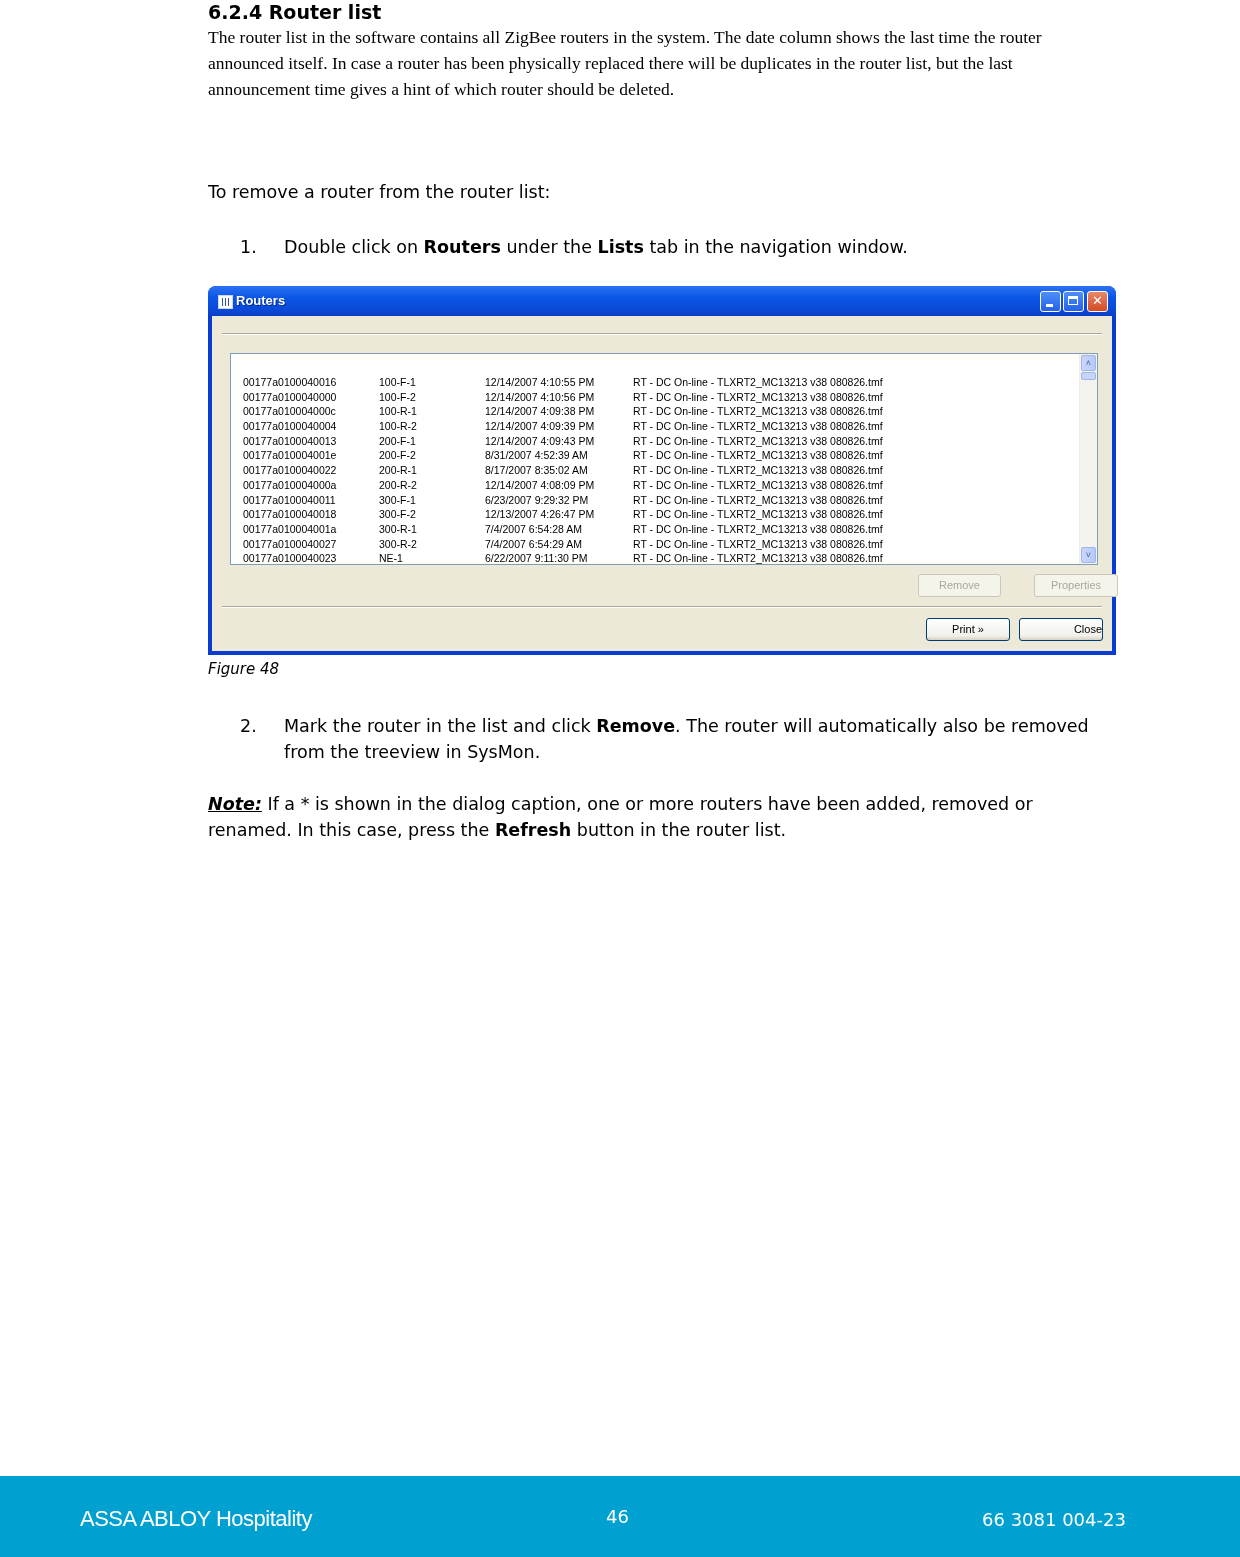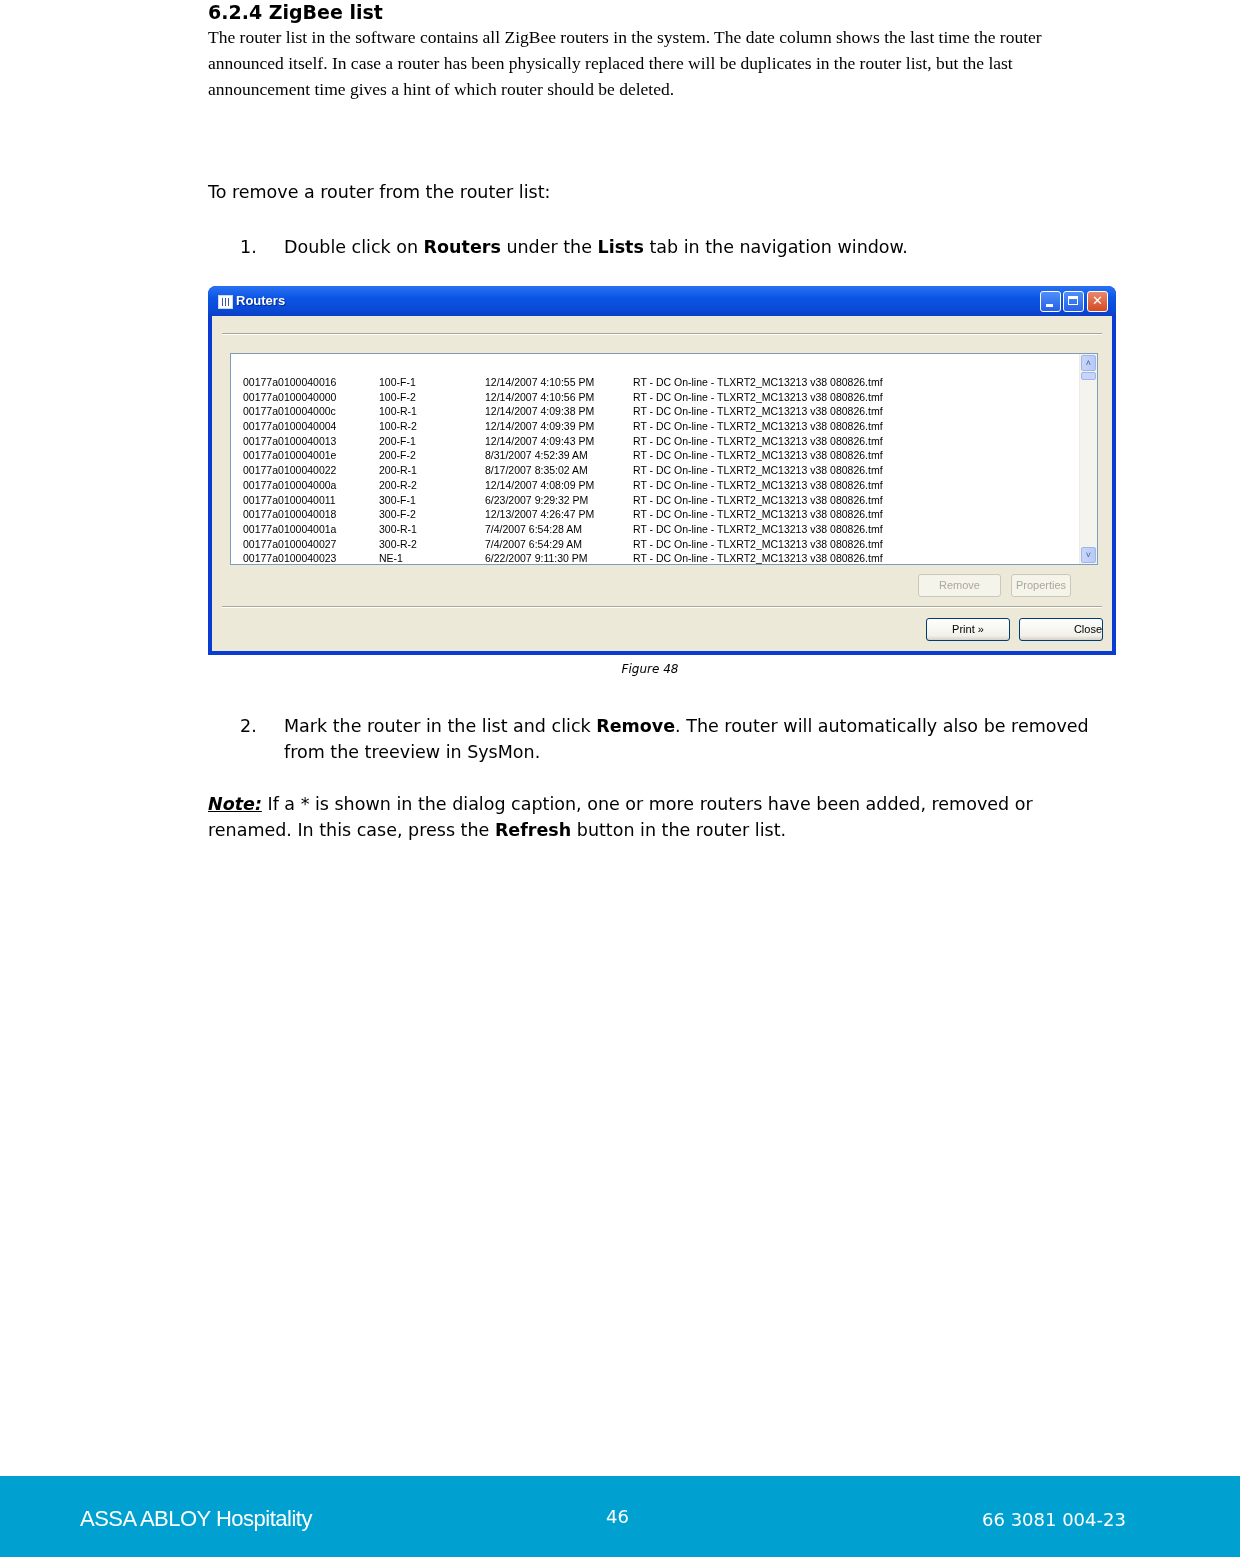--- a/index.html
+++ b/index.html
@@ -13,21 +13,21 @@
     .p1 { top: 24px; font-family: Liberation Serif, serif; }
     .p2 { top: 179px; }
     .step { position: absolute; font-size: 17.5px; line-height: 26px; }
     .step .num { position: absolute; left: 0; width: 40px; }
     .step .txt { position: absolute; left: 44px; width: 820px; }
     .s1 { left: 240px; top: 234px; }
     .s2 { left: 240px; top: 713px; }
     .note { position: absolute; left: 208px; top: 791px; font-size: 17.5px; line-height: 26px; width: 900px; }
     .note-label { font-weight: bold; font-style: italic; text-decoration: underline; }
     b { font-weight: bold; }
-    .caption { position: absolute; left: 196px; width: 908px; top: 656px; text-align: center; font-style: italic; font-size: 12px; line-height: 26px; }
+    .caption { position: absolute; left: 208px; width: 908px; top: 656px; font-style: italic; font-size: 15px; line-height: 26px; }
 
     
     .win {
       position: absolute; left: 208px; top: 286px; width: 908px; height: 369px;
       background: #0a3cd4; border-radius: 8px 8px 0 0; box-sizing: border-box;
     }
     .titlebar {
       position: absolute; left: 0; top: 0; right: 0; height: 30px;
       background: linear-gradient(#2a72f3, #0b55e4 40%, #0a49d6 80%, #0a3fc6);
       border-radius: 8px 8px 0 0;
@@ -53,33 +53,33 @@
     .lv-cell { position: absolute; top: 0; white-space: nowrap; color: #000; }
     .c0 { left: 12px; } .c1 { left: 148px; } .c2 { left: 254px; } .c3 { left: 402px; } .c4 { left: 718px; }
     .vscroll { position: absolute; right: 0; top: 0; width: 17px; height: 210px; background: #f4f3ee; border-left: 1px solid #eeede5; }
     .sb-btn { position: absolute; left: 1px; width: 15px; height: 16px; background: linear-gradient(90deg, #c8d6fb, #b6c9f7); border: 1px solid #a0b5ec; border-radius: 2px; box-sizing: border-box; color: #4d6185; font-size: 9px; text-align: center; line-height: 14px; }
     .sb-up { top: 1px; } .sb-down { bottom: 1px; }
     .sb-thumb { position: absolute; left: 1px; top: 18px; width: 15px; height: 8px; background: #c7d5fa; border: 1px solid #a0b5ec; border-radius: 2px; box-sizing: border-box; }
 
     .xpbtn { position: absolute; height: 23px; border: 1px solid #003c74; border-radius: 3px; box-sizing: border-box; background: linear-gradient(#fff, #f1f0ea 80%, #d6d0c5); font-family: "Liberation Sans", sans-serif; font-size: 11px; text-align: center; line-height: 21px; color: #000; }
     .xpbtn.disabled { border-color: #cac8bb; color: #aca899; background: #f5f4ea; }
     .b-remove { left: 706px; top: 258px; width: 83px; }
-    .b-props { left: 799px; top: 258px; width: 60px; }
+    .b-props { left: 822px; top: 258px; width: 84px; }
     .b-print { left: 714px; top: 302px; width: 84px; }
     .b-close { left: 807px; top: 302px; width: 84px; text-align: right; }
 
     .footer { position: absolute; left: 0; top: 1476px; width: 1240px; height: 81px; background: #00a0d1; color: #fff; }
     .f-brand { position: absolute; left: 44px; top: 30px; font-family: "Liberation Sans", sans-serif; font-size: 22px; letter-spacing: -0.5px; margin-left: 36px; }
     .f-page { position: absolute; left: 606px; top: 30px; font-size: 18px; }
     .f-doc { position: absolute; left: 982px; top: 33px; font-size: 18px; }
   </style>
 </head>
 <body>
 
-<div class="h-title">6.2.4 ZigBee list</div>
+<div class="h-title">6.2.4 Router list</div>
 <div class="para p1">The router list in the software contains all ZigBee routers in the system. The date column shows the last time the router announced itself. In case a router has been physically replaced there will be duplicates in the router list, but the last announcement time gives a hint of which router should be deleted.</div>
 <div class="para p2">To remove a router from the router list:</div>
 
 <div class="step s1">
   <span class="num">1.</span>
   <span class="txt"><span>Double click on </span><b>Routers</b><span> under the </span><b>Lists</b><span> tab in the navigation window.</span></span>
 </div>
 
 <div class="win">
   <div class="titlebar">

